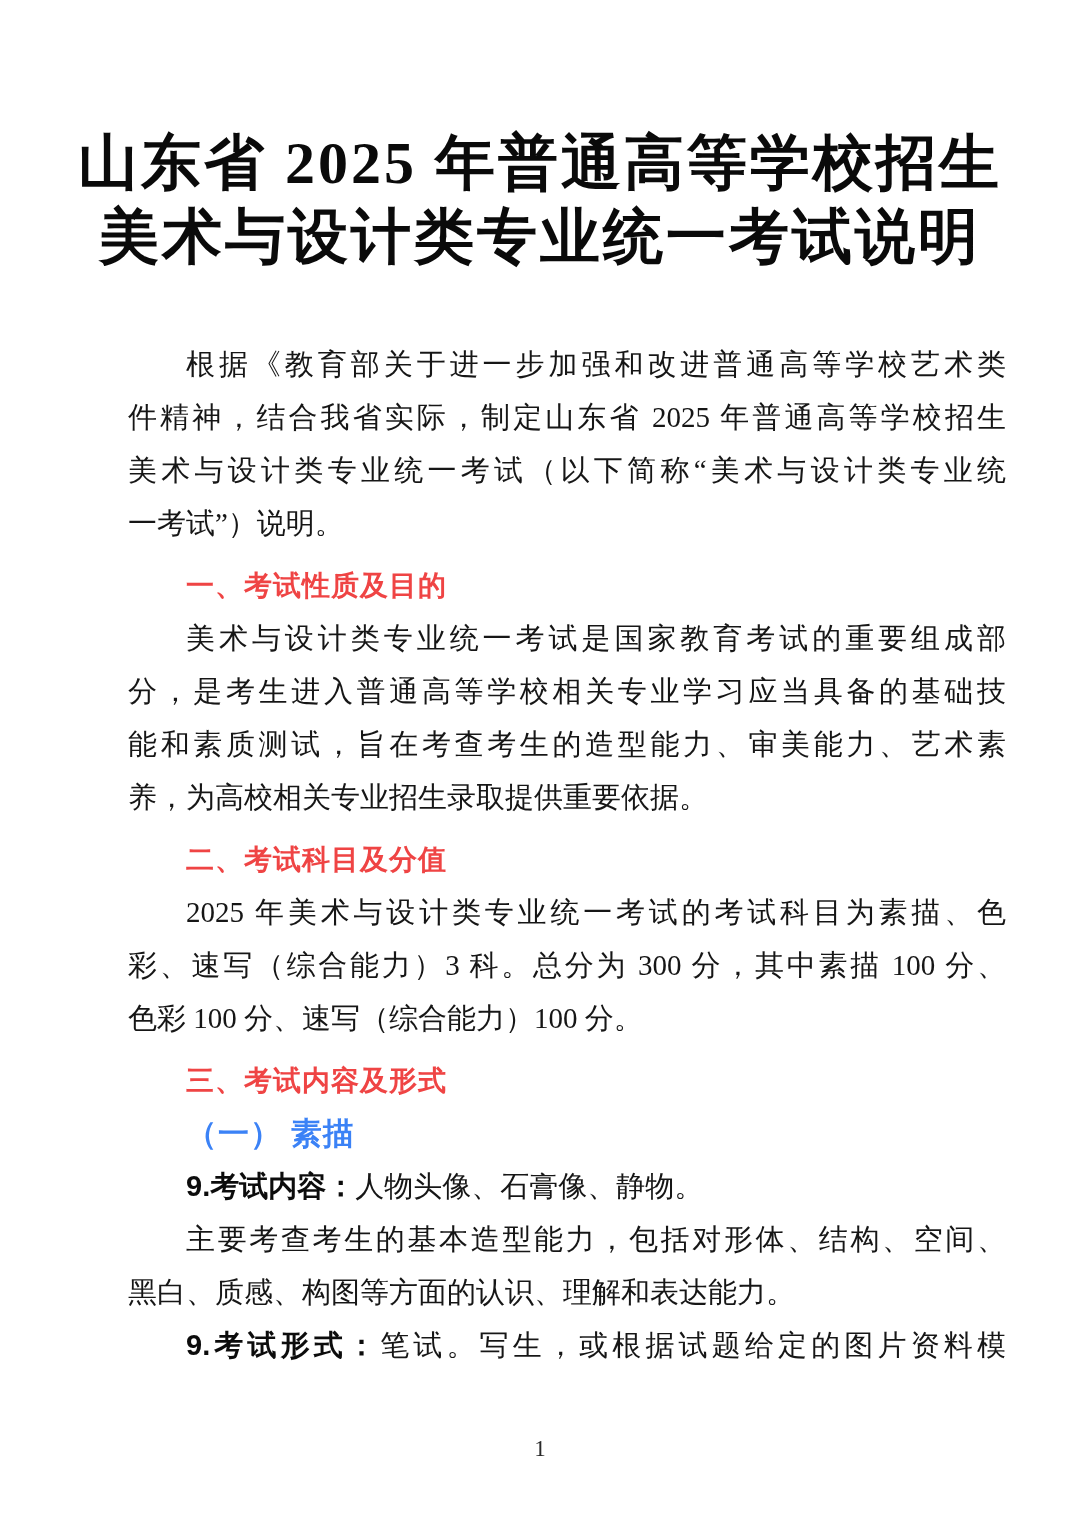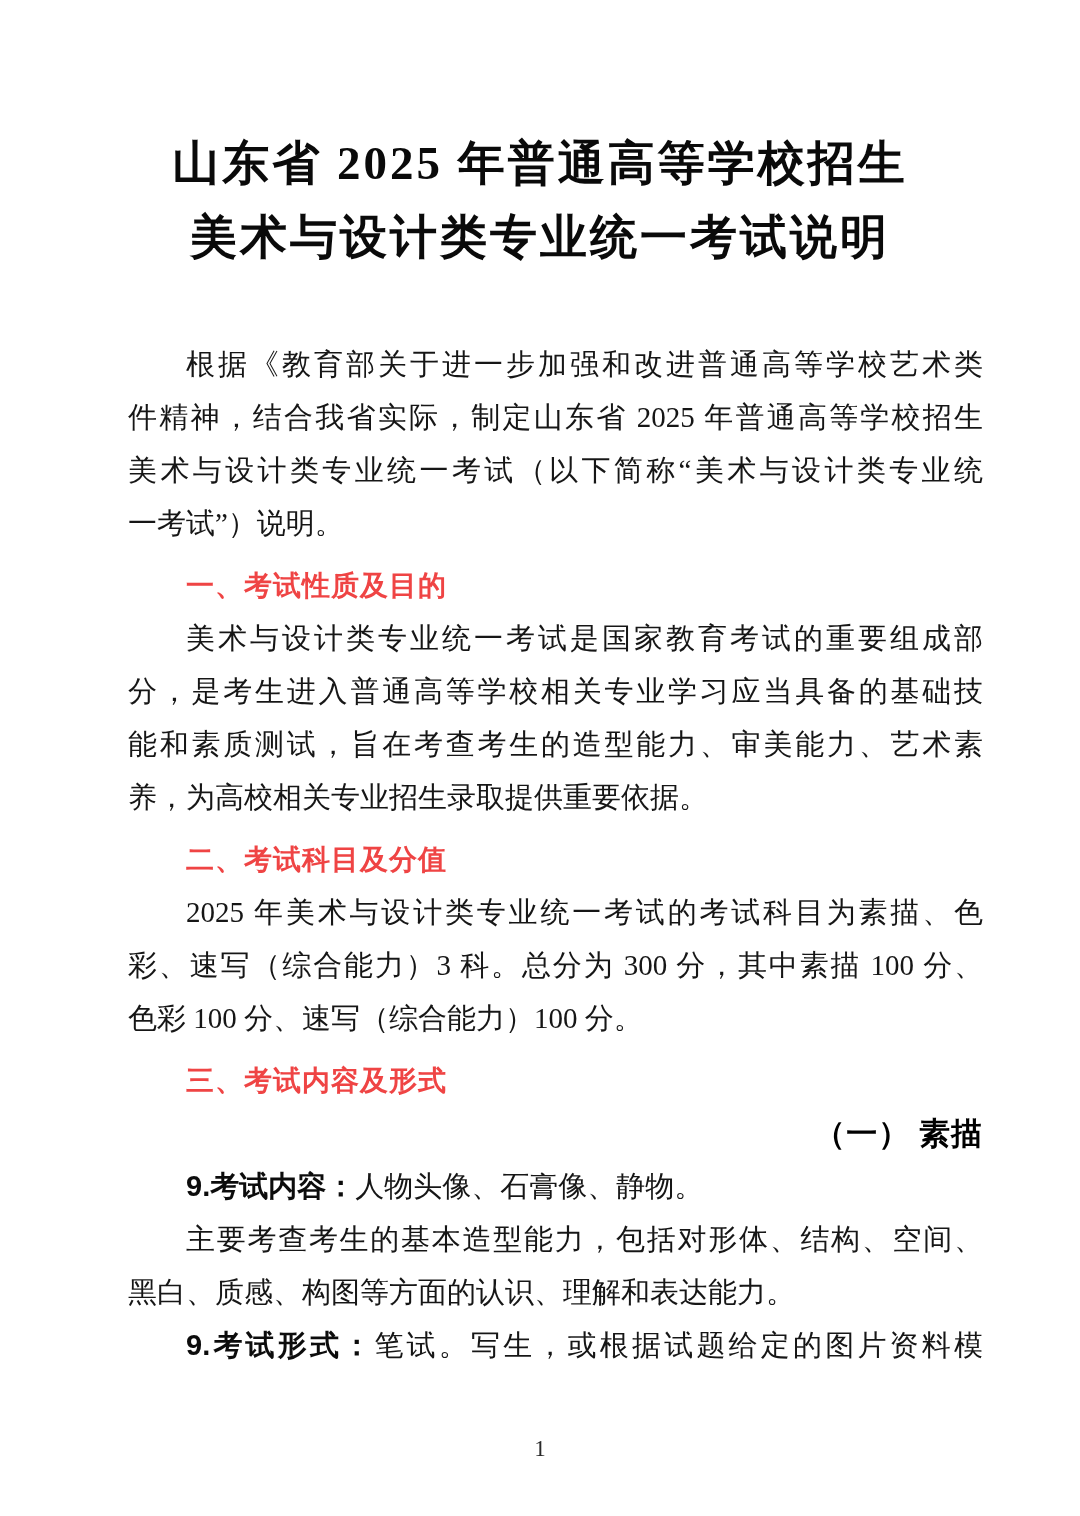--- a/index.html
+++ b/index.html
@@ -15,28 +15,28 @@
     overflow: hidden;
     font-family: "Liberation Serif", "DejaVu Serif", serif;
   }
   .doc-title {
     padding-top: 126px;
     text-align: center;
   }
   .title-line {
     font-family: "Liberation Serif", "DejaVu Serif", serif;
     font-weight: 700;
-    font-size: 47px;
+    font-size: 60px;
     line-height: 74px;
     letter-spacing: 3px;
     color: #0a0a0a;
     white-space: nowrap;
   }
   .doc-body {
-    padding: 64px 97px 0 128px;
+    padding: 64px 74px 0 128px;
   }
   .line {
     font-family: "Liberation Serif", "DejaVu Serif", serif;
     font-size: 29px;
     line-height: 53px;
     height: 53px;
     overflow: hidden;
     color: #161616;
     text-align: justify;
     text-align-last: justify;
@@ -60,23 +60,22 @@
     letter-spacing: 1px;
   }
   .sh {
     font-family: "Liberation Serif", "DejaVu Serif", serif;
     font-weight: 700;
     font-size: 31px;
     line-height: 53px;
     height: 53px;
     overflow: hidden;
     padding-left: 58px;
-    color: #000000;
+    color: #3b82f6;
     letter-spacing: 1px;
-    text-align: right;
   }
   .lead {
     font-family: "Liberation Sans", "DejaVu Sans", sans-serif;
     font-weight: 700;
     color: #0c0c0c;
   }
   .page-footer {
     position: absolute;
     left: 0;
     right: 0;

